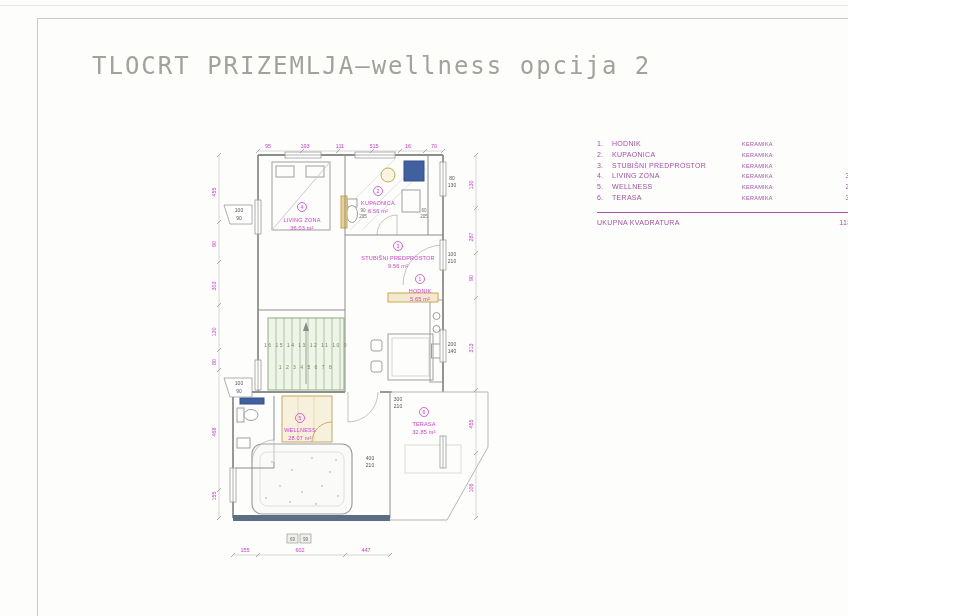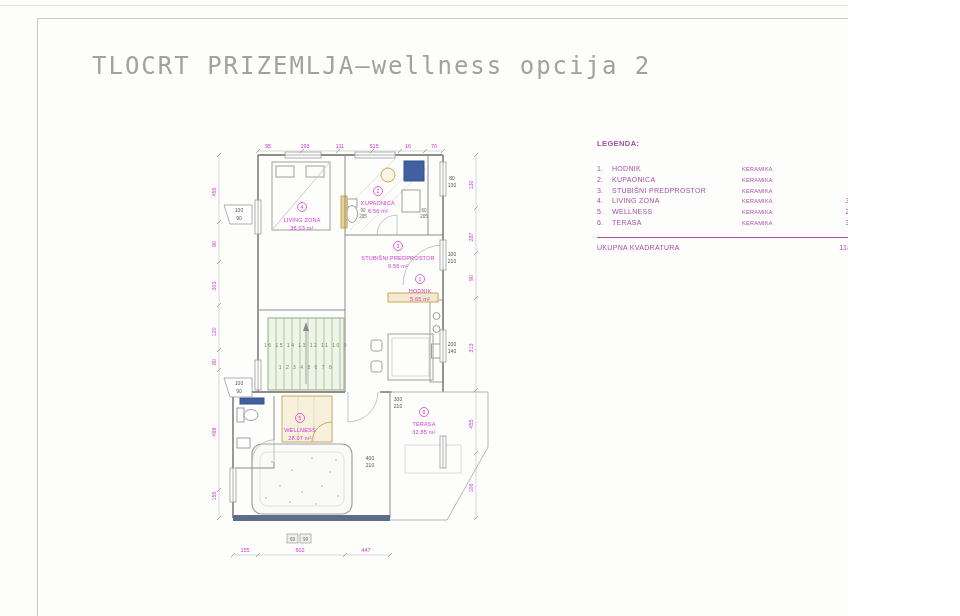--- a/index.html
+++ b/index.html
@@ -39,21 +39,20 @@
   .steps{fill:#6d8c60;font-size:5px;letter-spacing:1.5px;}
 </style>
 </head>
 <body>
 
 <div class="sheet">
 
   <div class="page-title">TLOCRT PRIZEMLJA–wellness opcija 2</div>
 
   <div class="legend">
-    <div class="legend-heading">LEGENDA:</div>
 
     <div class="legend-row">
       <span class="legend-num">1.</span>
       <span class="legend-name">HODNIK</span>
       <span class="legend-finish">KERAMIKA</span>
       <span class="legend-area">5.65 m²</span>
     </div>
     <div class="legend-row">
       <span class="legend-num">2.</span>
       <span class="legend-name">KUPAONICA</span>

